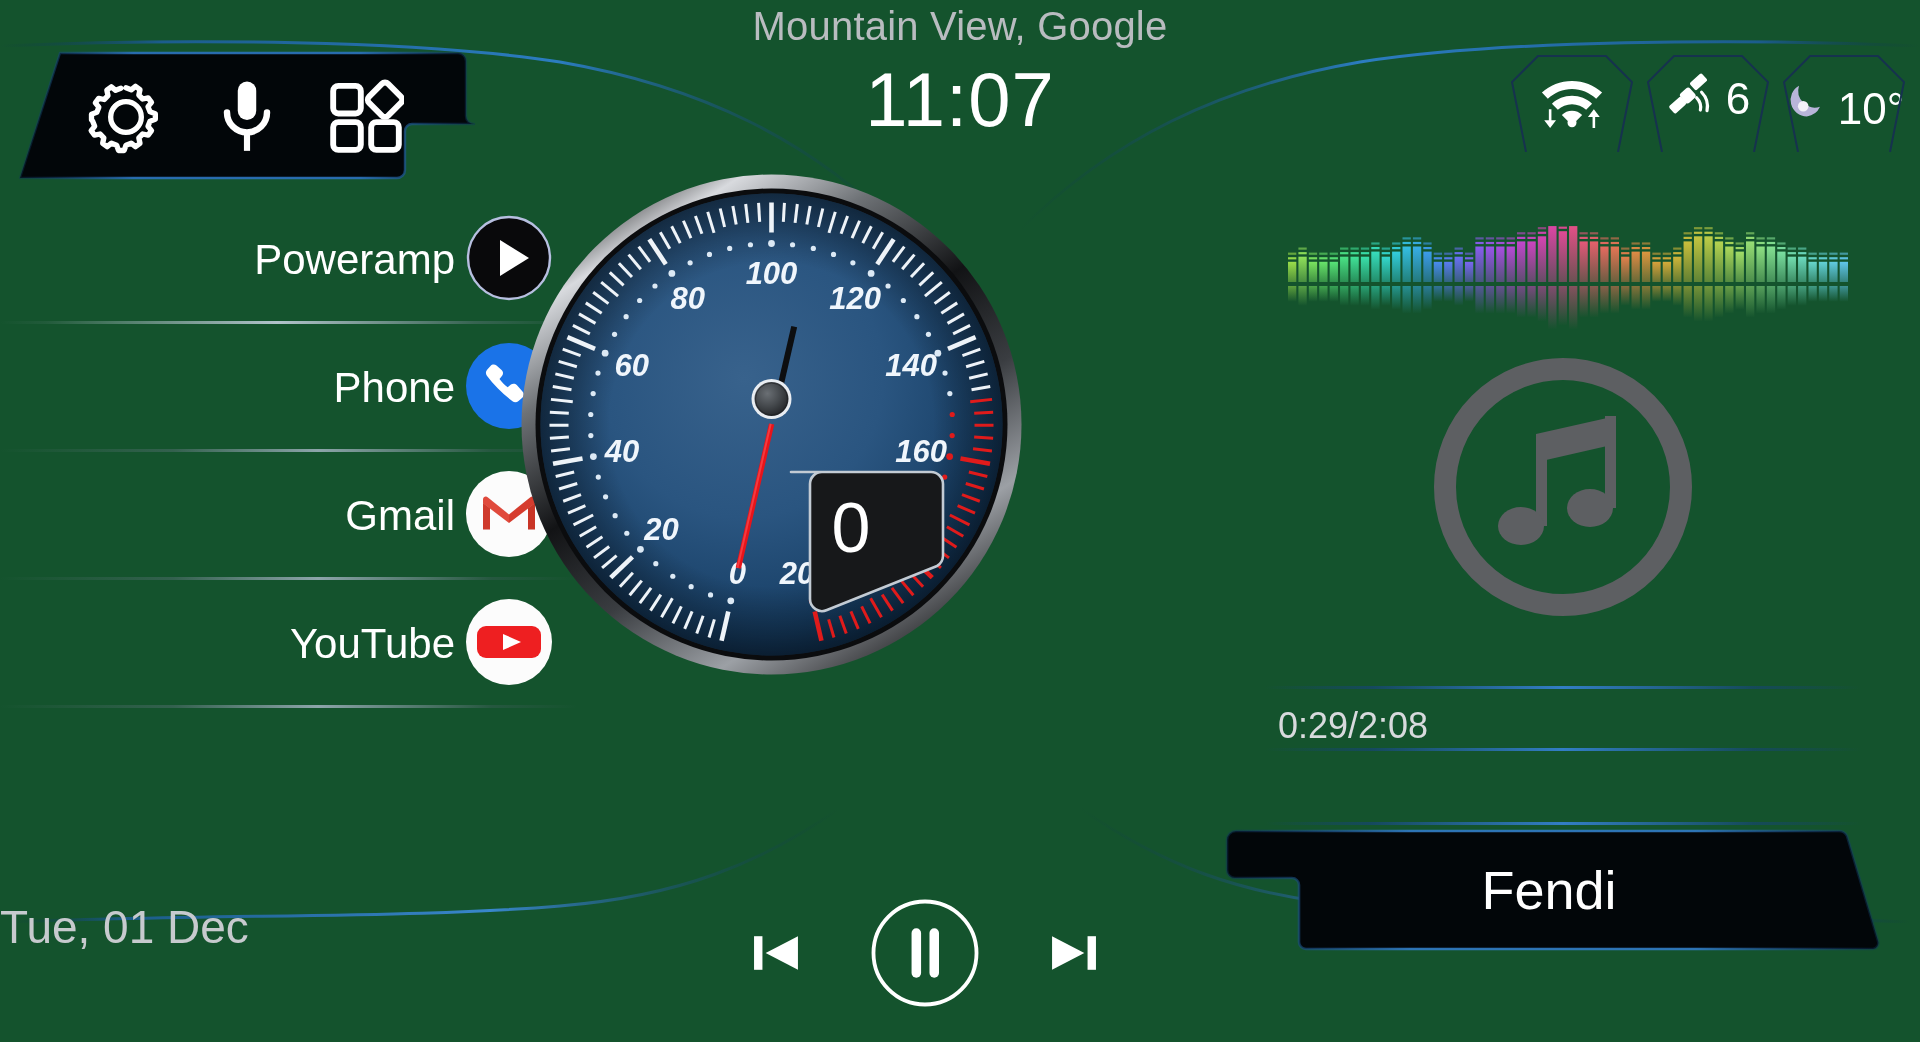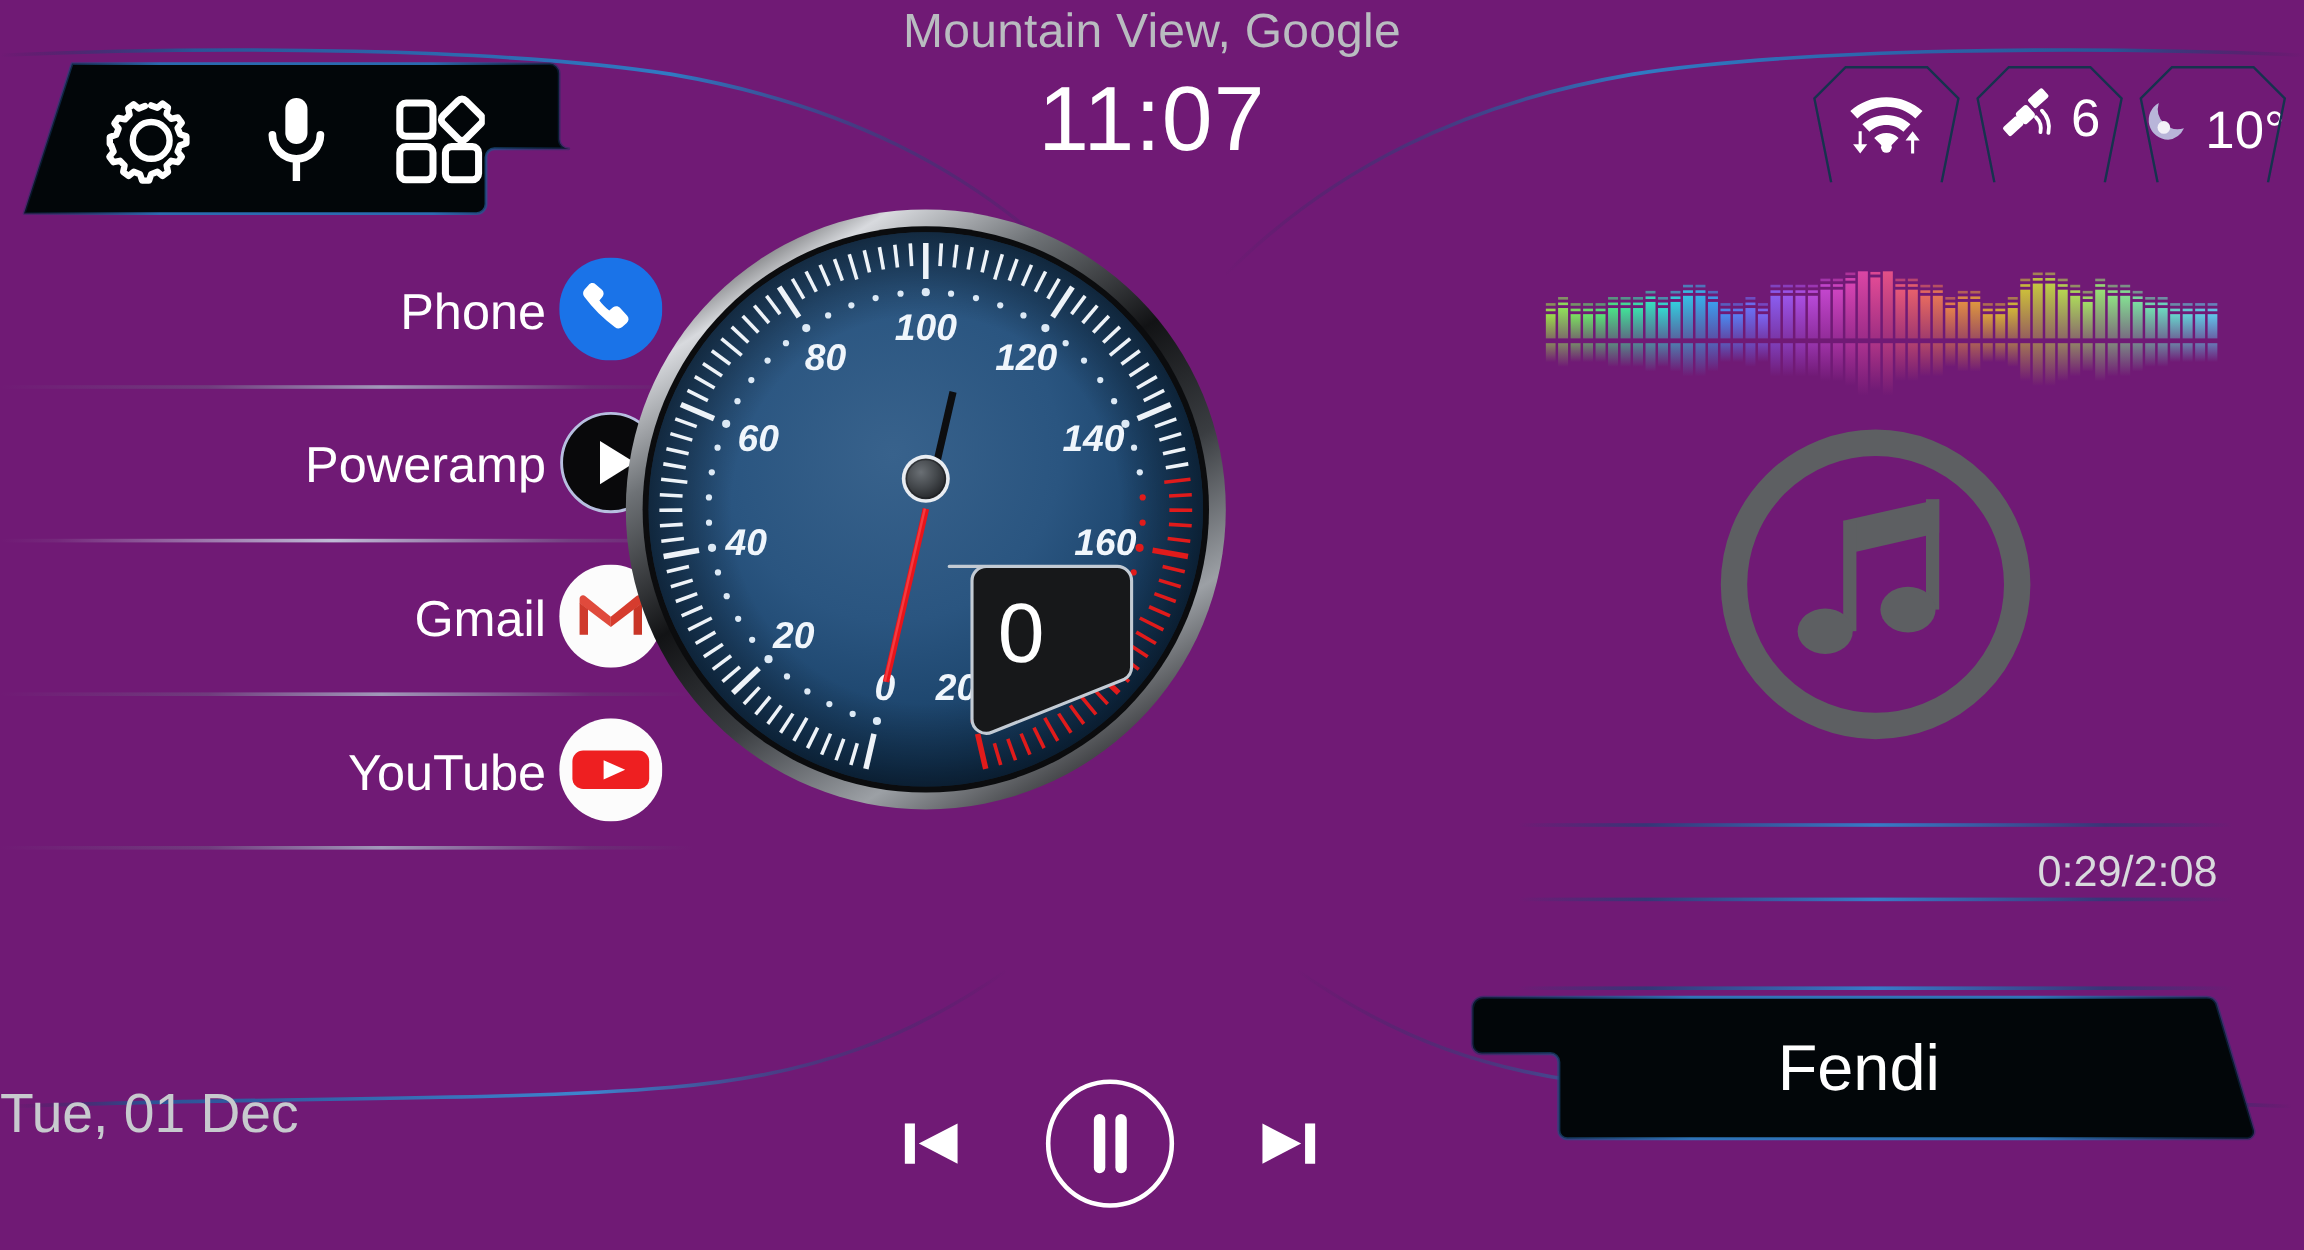--- a/index.html
+++ b/index.html
@@ -2,21 +2,21 @@
 <html><head>
 <meta charset="utf-8">
 <style>
   * { margin:0; padding:0; box-sizing:border-box; }
   html,body { background:#000; }
   body {
     width:1920px; height:1042px;
     font-family:"Liberation Sans", sans-serif;
     color:#fff; overflow:hidden; position:relative;
   }
-  #stage { position:absolute; inset:0; background:#701a75; overflow:hidden; }
+  #stage { position:absolute; inset:0; background:#14532d; overflow:hidden; }
 
   
   .deco { position:absolute; pointer-events:none; }
 
   
   .location {
     position:absolute; left:0; right:0; top:4px; text-align:center;
     font-size:40px; color:#b9bcc0; letter-spacing:.2px;
   }
   .clock {
@@ -76,21 +76,21 @@
     display:flex; align-items:center; justify-content:center; gap:62px;
   }
   .tbtn { cursor:pointer; display:block; }
 
   
   .eq { position:absolute; left:1288px; top:222px; width:560px; height:108px; }
   .albumart {
     position:absolute; left:1428px; top:352px; width:270px; height:270px; cursor:pointer;
   }
   .track-time {
-    position:absolute; left:1278px; width:570px; top:705px; text-align:right;
+    position:absolute; left:1278px; width:570px; top:705px; text-align:left;
     font-size:36px; color:#d8dadd;
   }
   .track-artist {
     position:absolute; left:1278px; width:570px; top:768px; text-align:center;
     font-size:38px; color:#e3e5e8;
   }
   .mline {
     position:absolute; height:3px; width:596px; left:1265px;
     background:linear-gradient(to right, rgba(0,0,0,0) 0%, rgba(22,68,120,.65) 18%,
                 rgba(52,128,205,.95) 50%, rgba(22,68,120,.6) 82%, rgba(0,0,0,0) 100%);
@@ -237,39 +237,39 @@
         <path d="M30 26.5A14 14 0 0 1 12.5 9 13.6 13.6 0 0 0 19 34.5a13.9 13.9 0 0 0 11-8z" fill="#b8b5d9"></path>
         <circle cx="16" cy="26" r="4.4" fill="#f2f1f8"></circle>
       </svg>
       <span class="temp">10°</span>
     </div>
   </div>
 
   <div class="applist">
 
     <div class="approw">
+      <span class="applabel">Poweramp</span>
+      <span class="appicon">
+        <svg width="86" height="86" viewBox="0 0 86 86">
+          <circle cx="43" cy="43" r="41" fill="#09090b" stroke="#b7bfe0" stroke-width="2.4"></circle>
+          <path d="M34 25 L63 43 L34 61 Z" fill="#fff"></path>
+        </svg>
+      </span>
+      <div class="sep" style="bottom:0;"></div>
+    </div>
+
+    <div class="approw">
       <span class="applabel">Phone</span>
       <span class="appicon">
         <svg width="86" height="86" viewBox="0 0 86 86">
           <circle cx="43" cy="43" r="43" fill="#1a73e8"></circle>
           <path d="M30.5 22.5c-1.8-1.6-4.4-1.4-6 .4l-3.4 3.8c-1.5 1.7-1.6 4.2-.2 6 7.3 9.6 16 18.3 25.6 25.6 1.8 1.4 4.3 1.3 6-.2l3.8-3.4c1.8-1.6 2-4.2.4-6l-5.9-6.6c-1.5-1.7-4.1-1.9-5.9-.5l-3.2 2.6c-3.1-2.3-5.9-5.1-8.2-8.2l2.6-3.2c1.4-1.8 1.2-4.4-.5-5.9z" fill="#fff"></path>
         </svg>
       </span>
       <div class="sep dim" style="bottom:0;"></div>
-    </div>
-
-    <div class="approw">
-      <span class="applabel">Poweramp</span>
-      <span class="appicon">
-        <svg width="86" height="86" viewBox="0 0 86 86">
-          <circle cx="43" cy="43" r="41" fill="#09090b" stroke="#b7bfe0" stroke-width="2.4"></circle>
-          <path d="M34 25 L63 43 L34 61 Z" fill="#fff"></path>
-        </svg>
-      </span>
-      <div class="sep" style="bottom:0;"></div>
     </div>
 
     <div class="approw">
       <span class="applabel">Gmail</span>
       <span class="appicon">
         <svg width="86" height="86" viewBox="0 0 86 86">
           <circle cx="43" cy="43" r="43" fill="#fcfcfc"></circle>
           <path d="M17 28.5v30h7V37.2l19 14.3 19-14.3v21.3h7v-30c0-2.4-2.7-3.8-4.6-2.3L43 43.4 21.6 26.2C19.7 24.7 17 26.1 17 28.5z" fill="#eceff1"></path>
           <path d="M17 28.5c0-2.4 2.7-3.8 4.6-2.3L43 43.4V52l-26-19.8z" fill="#e04a3c"></path>
           <path d="M69 28.5c0-2.4-2.7-3.8-4.6-2.3L43 43.4V52l26-19.8z" fill="#d63c2e"></path>

